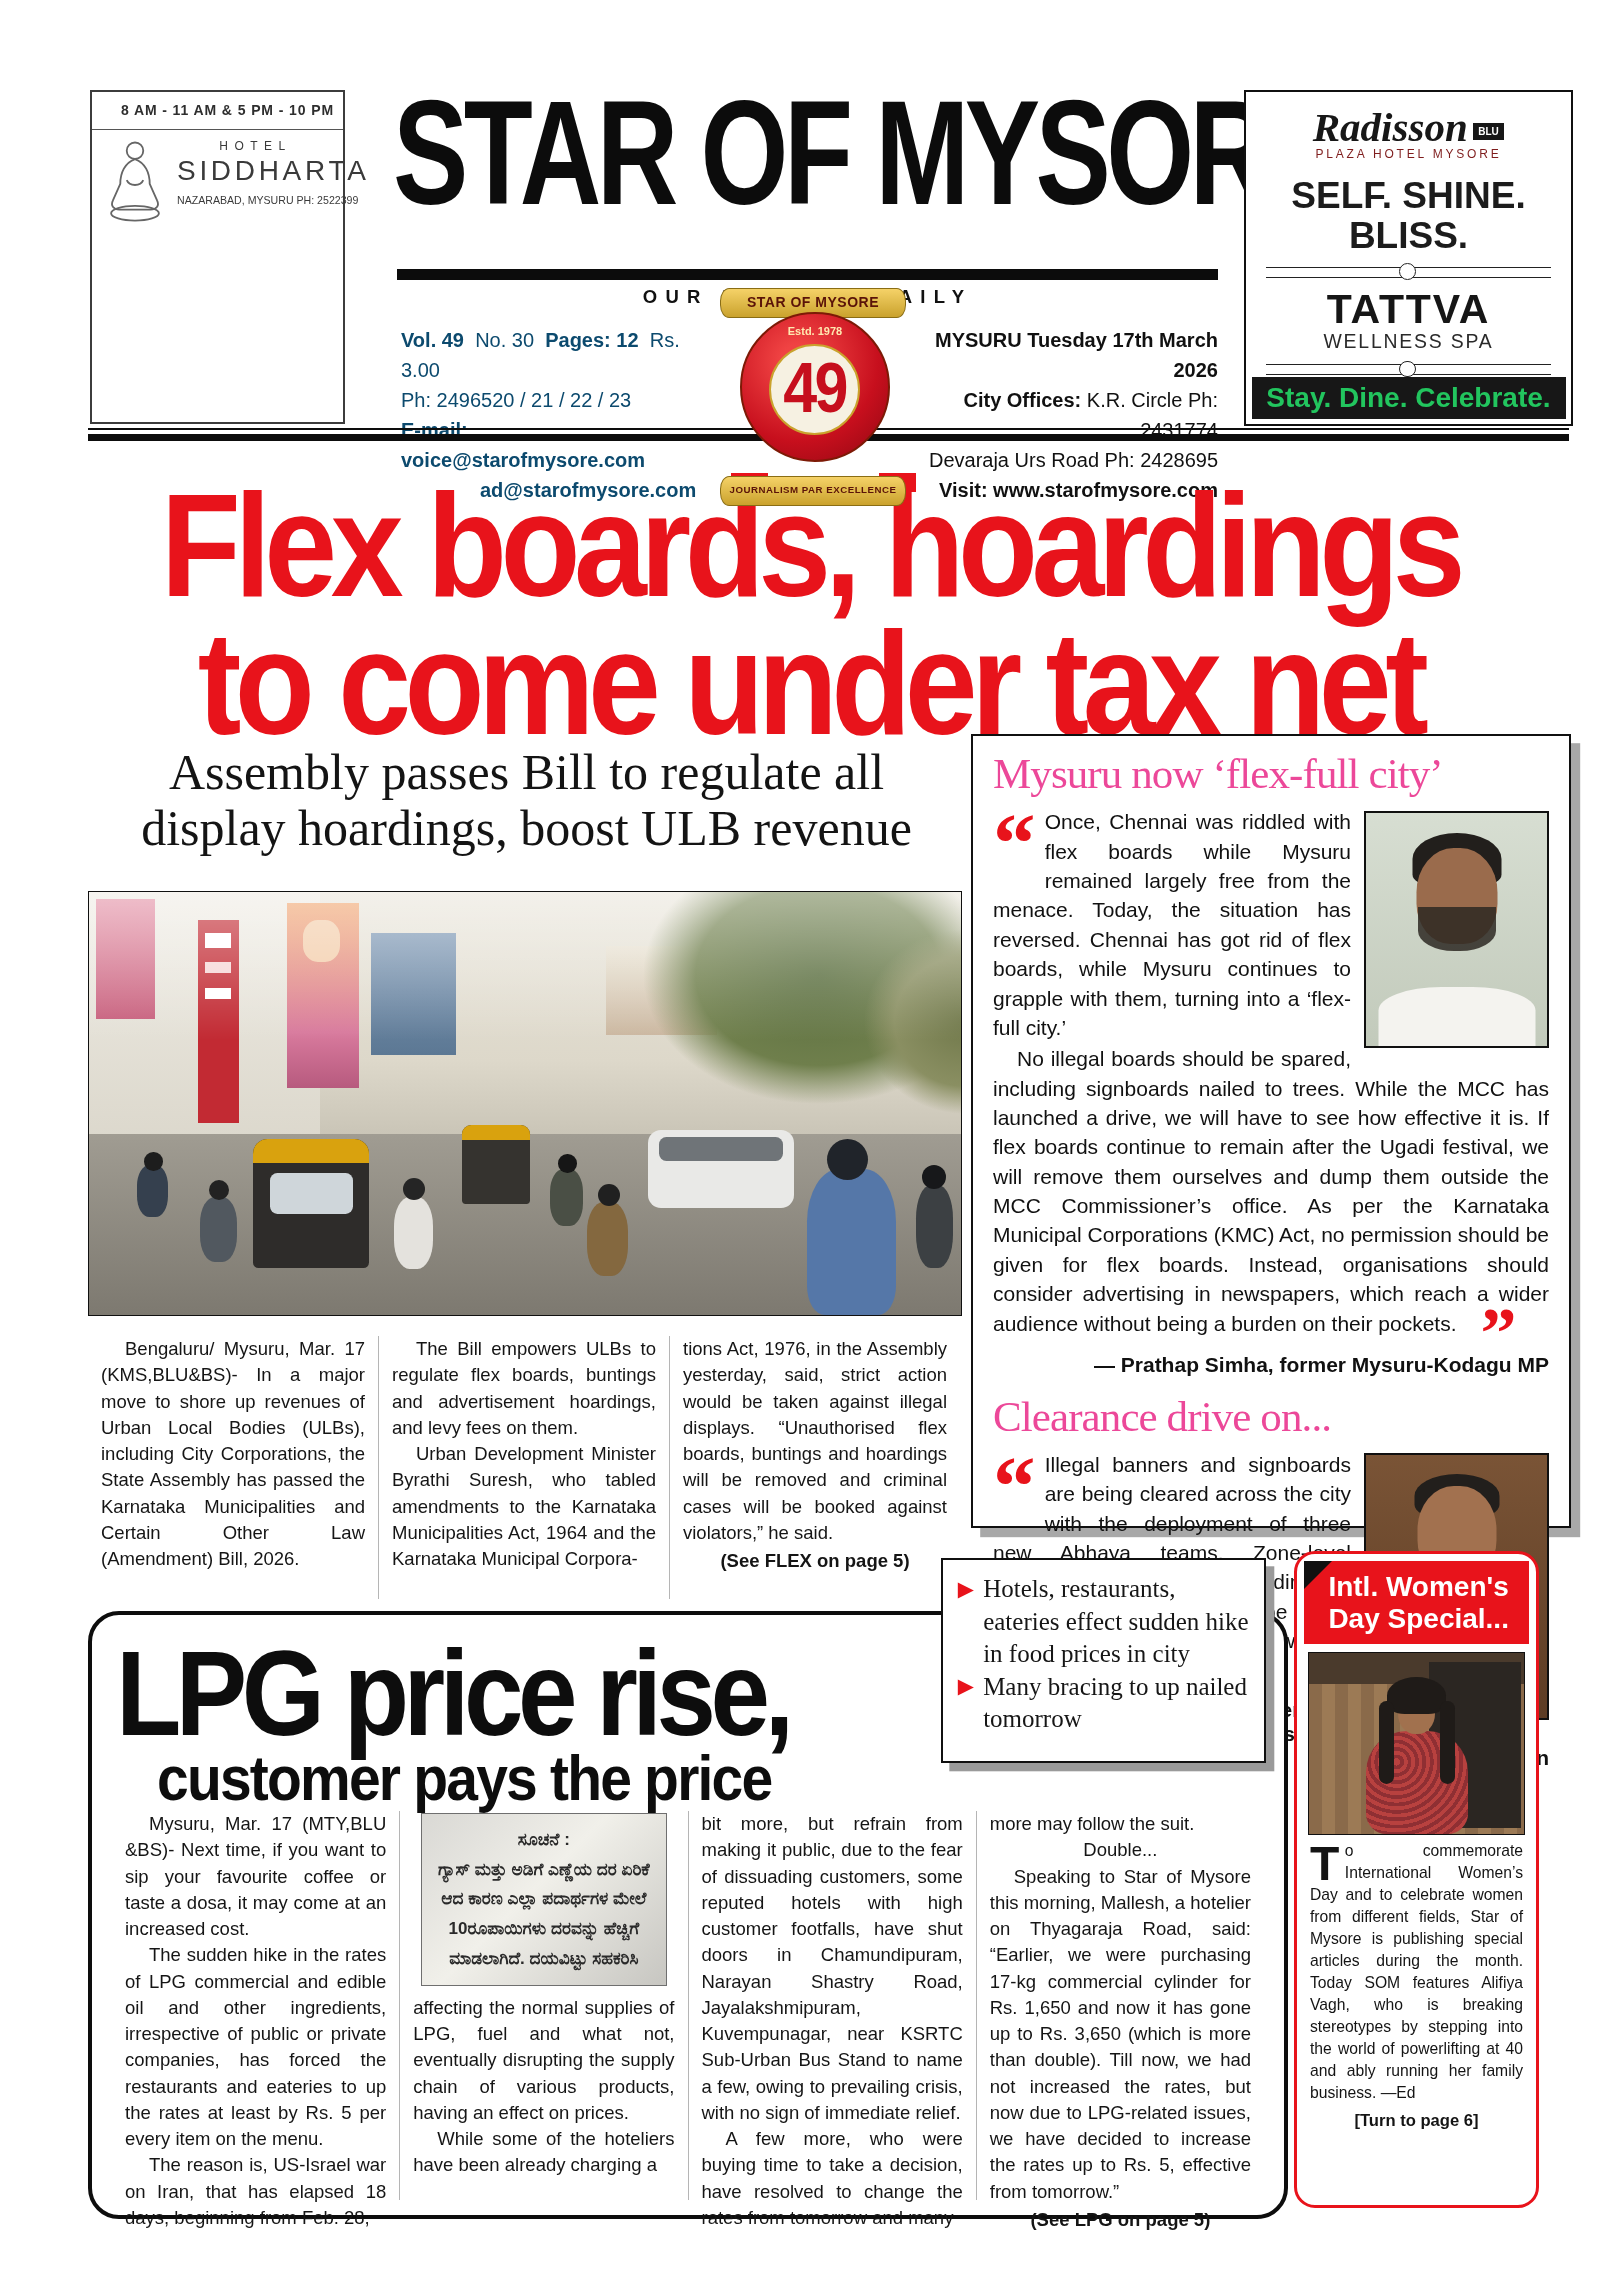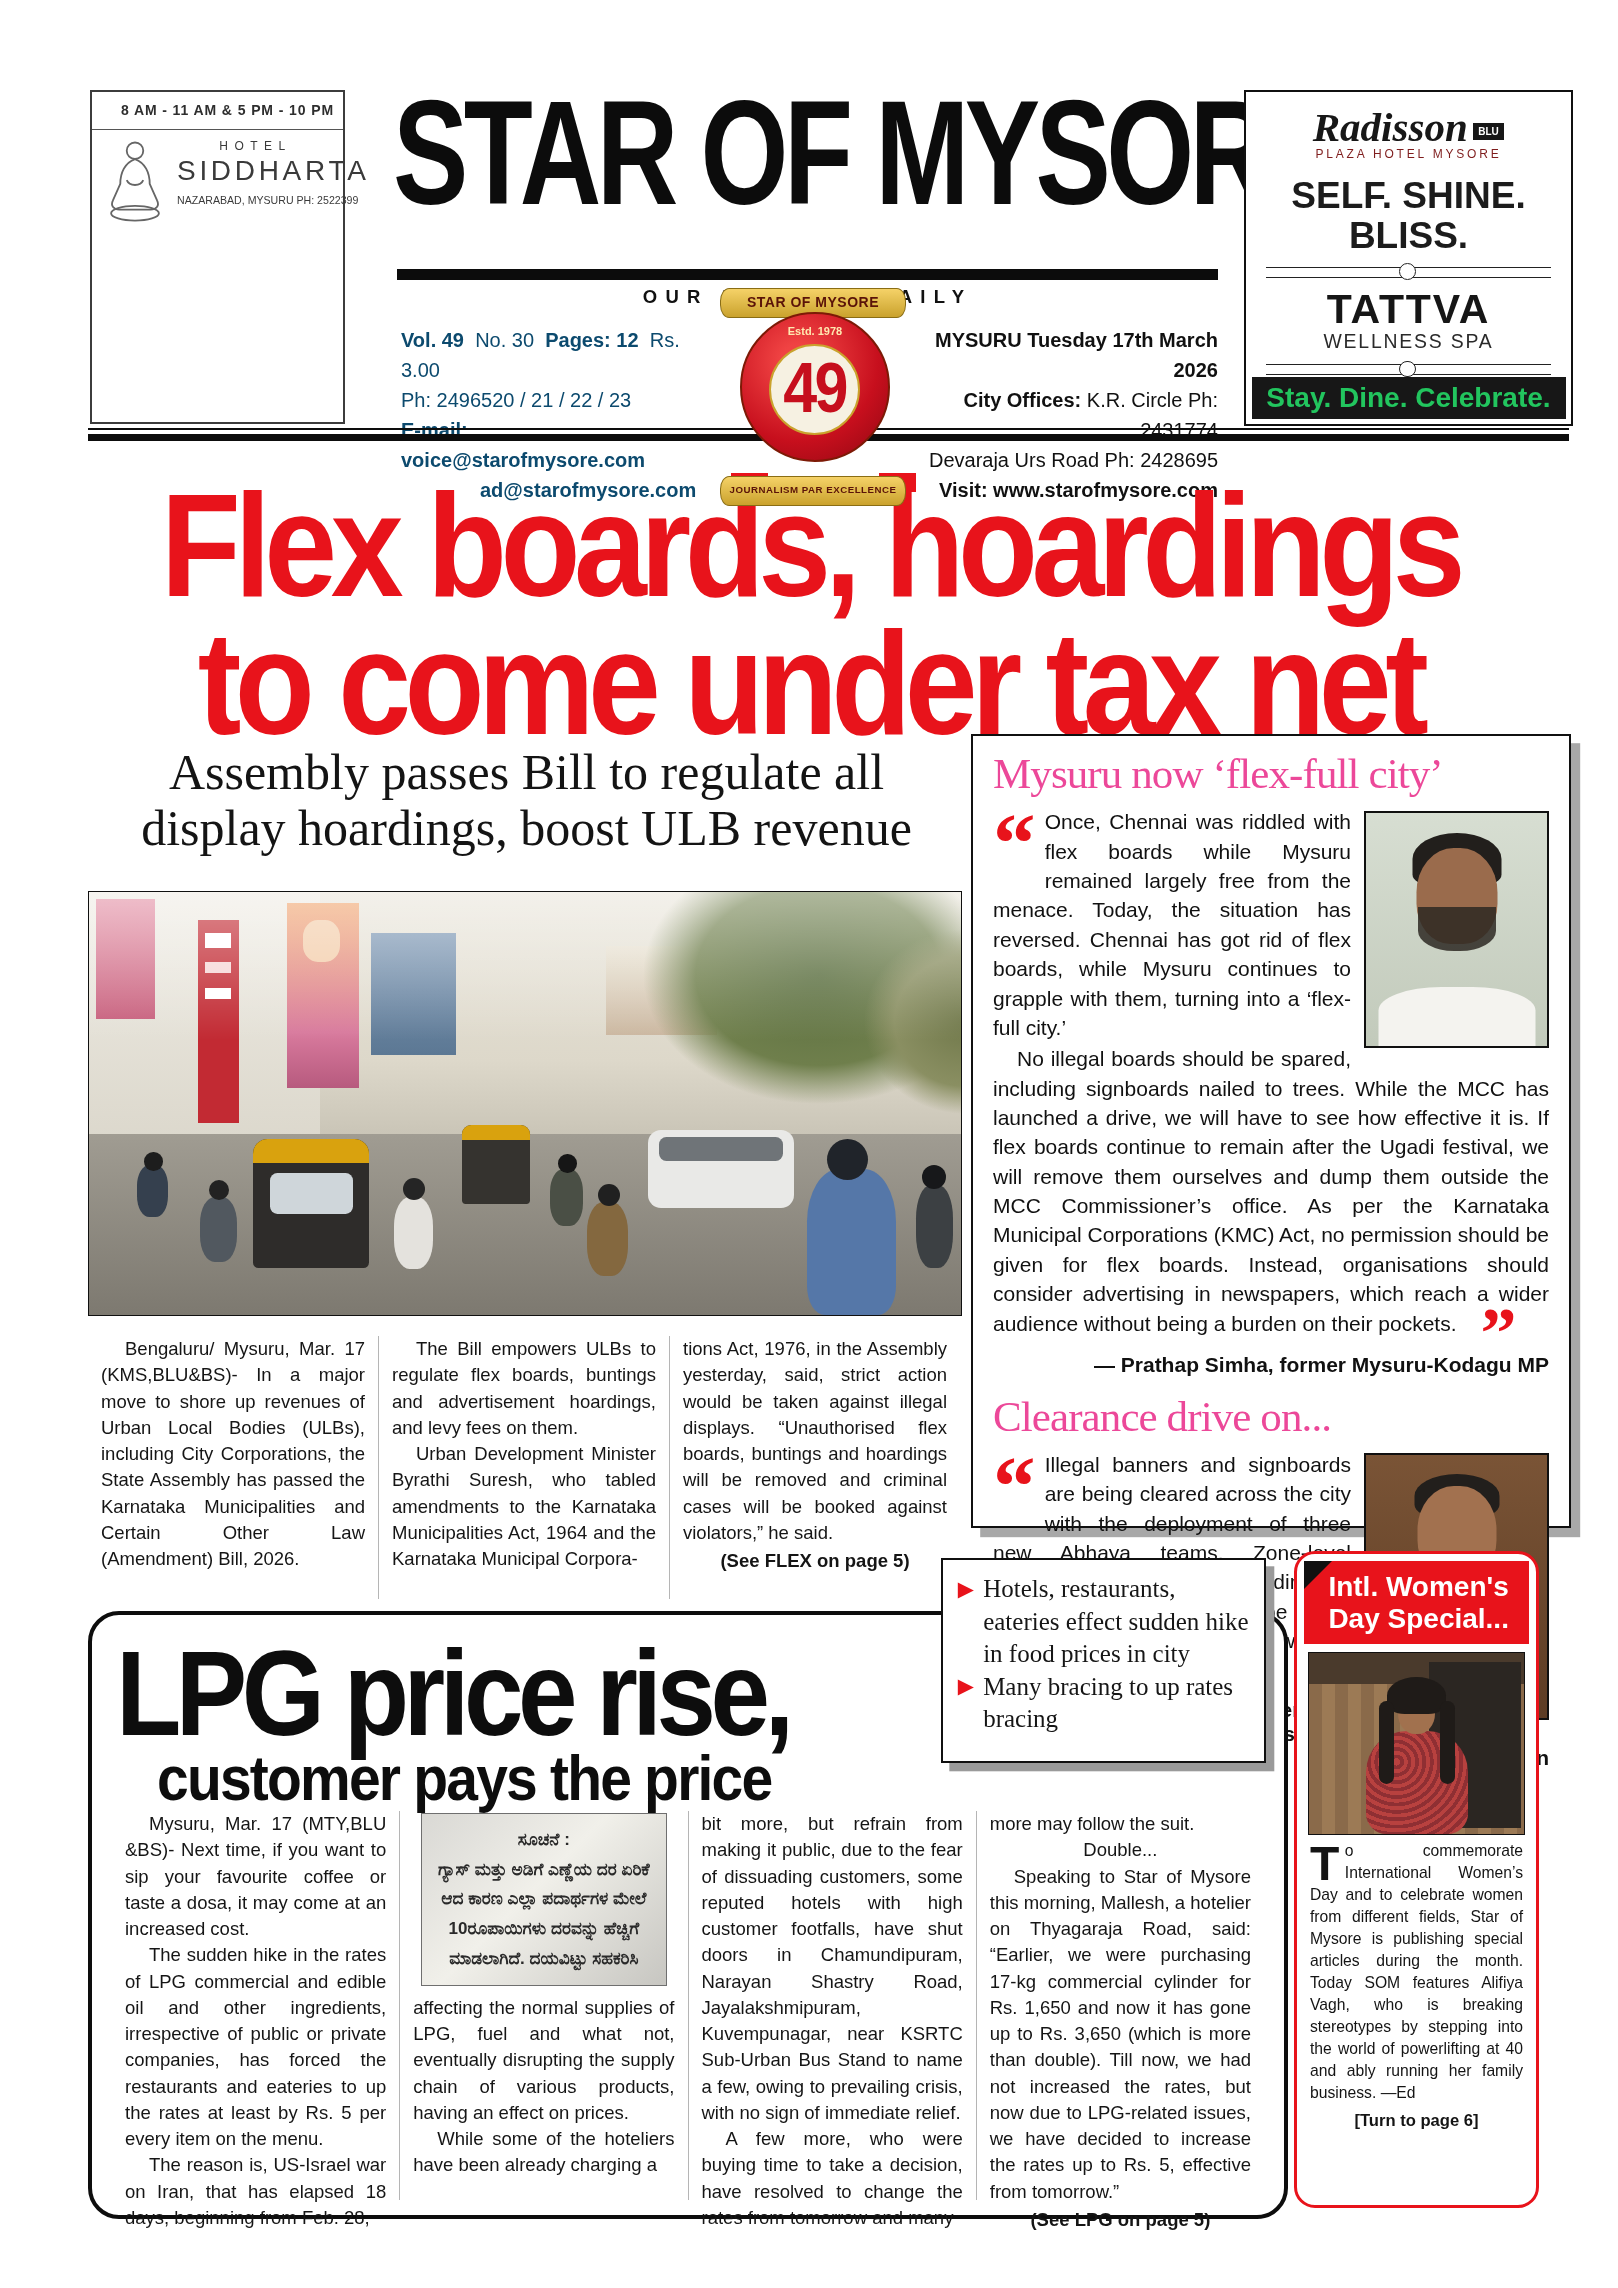--- a/index.html
+++ b/index.html
@@ -323,21 +323,21 @@
     <div class="lpg-h1">LPG price rise,</div>
     <div class="lpg-h2">customer pays the price</div>
 
     <div class="bulletbox">
       <div class="bullet">
         <span class="tri">▶</span>
         <span>Hotels, restaurants, eateries effect sudden hike in food prices in city</span>
       </div>
       <div class="bullet">
         <span class="tri">▶</span>
-        <span>Many bracing to up rates bracing</span>
+        <span>Many bracing to up nailed tomorrow</span>
       </div>
     </div>
 
     <div class="lpg-cols">
       <div class="col">
         <p class="indent">Mysuru, Mar. 17 (MTY,BLU &amp;BS)- Next time, if you want to sip your favourite coffee or taste a dosa, it may come at an increased cost.</p>
         <p class="indent">The sudden hike in the rates of LPG commercial and edible oil and other ingredients, irrespective of public or private companies, has forced the restaurants and eateries to up the rates at least by Rs. 5 per every item on the menu.</p>
         <p class="indent">The reason is, US-Israel war on Iran, that has elapsed 18 days, beginning from Feb. 28,</p>
       </div>
       <div class="col">

